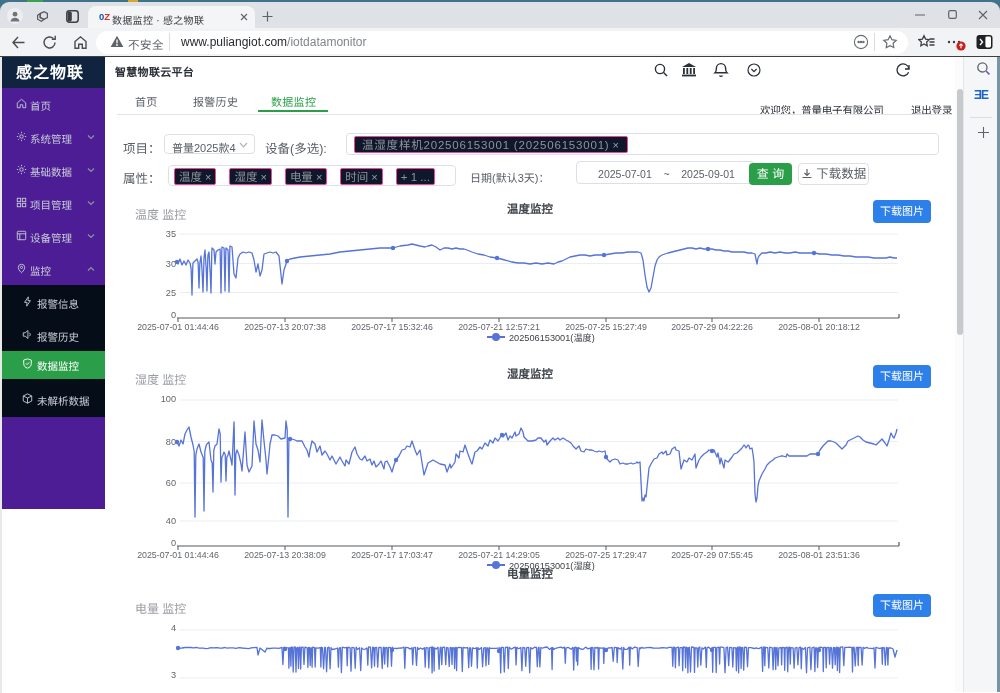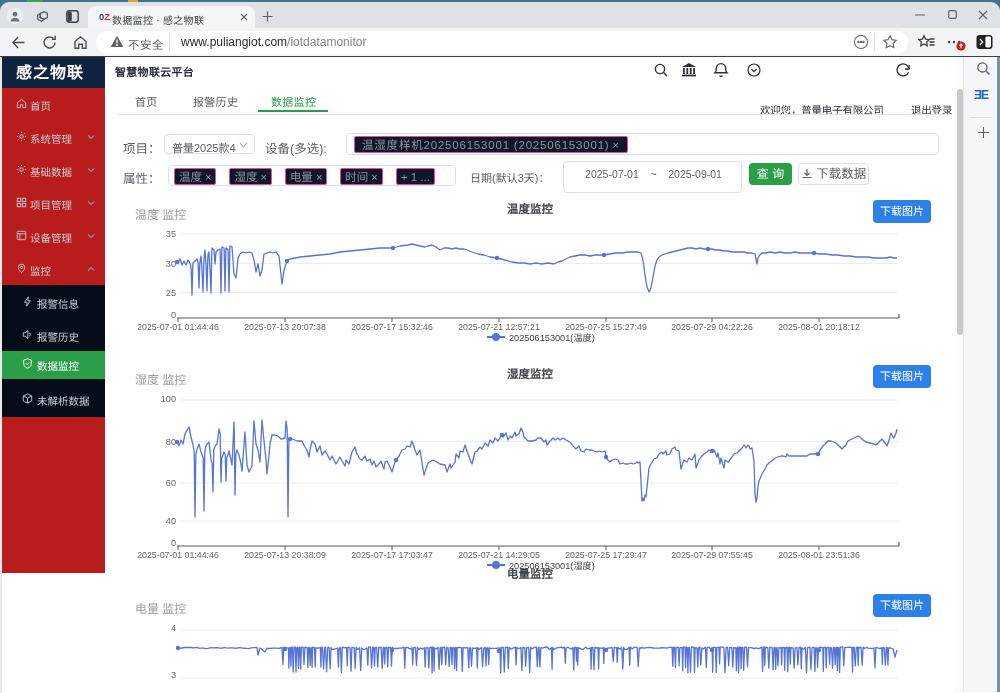--- a/index.html
+++ b/index.html
@@ -8,21 +8,21 @@
   body { background:#3e7389; font-family:"Liberation Sans", sans-serif; position:relative; }
   .abs { position:absolute; }
   .chrome { position:absolute; left:0; top:2px; width:1000px; height:691px; background:#dee1e6; border-radius:9px 9px 0 0; overflow:hidden; }
   .tabstrip { position:absolute; left:0; top:0; width:1000px; height:26px; }
   .tab { position:absolute; left:88px; top:4px; width:167px; height:22px; background:#f4f5f6; border-radius:8px 8px 0 0; }
   .tabtitle { position:absolute; left:24px; top:6px; font-size:10px; color:#3c4043; letter-spacing:0.3px; white-space:nowrap; }
   .toolbar { position:absolute; left:0; top:26px; width:1000px; height:29px; background:#f1f3f4; border-bottom:1px solid #404040; }
   .pill { position:absolute; left:96px; top:3px; width:812px; height:23px; background:#fff; border-radius:12px; }
   .page { position:absolute; left:0; top:55px; width:1000px; height:636px; background:#fff; }
   
-  .side { position:absolute; left:0; top:0; width:105px; height:516px; background:#b91c1c; }
+  .side { position:absolute; left:0; top:0; width:105px; height:452px; background:#4c1d95; }
   .side-edge { position:absolute; left:0; top:0; width:2px; height:636px; background:#e9e9e9; }
   .logo { position:absolute; left:2px; top:0; width:103px; height:31px; background:#102440; color:#fff; font-size:16px; font-weight:bold; line-height:31px; padding-left:14px; letter-spacing:1px; white-space:nowrap; }
   .mi { position:absolute; left:2px; width:103px; height:33px; color:#c9ced6; font-size:10.5px; }
   .mi .txt { position:absolute; left:28px; top:11px; white-space:nowrap; }
   .mi .ic { position:absolute; left:14px; top:11px; width:11px; height:11px; }
   .mi .ar { position:absolute; right:10px; top:13px; width:8px; height:8px; }
   .sub { background:#050d18; } .sub .txt, .active .txt { left:35px; } .sub .ic, .active .ic { left:20px; }
   .active { background:#2a9e48; color:#fff; }
   
   .main { position:absolute; left:105px; top:0; width:850px; height:635px; background:#fff; }
@@ -299,21 +299,21 @@
       <div class="flabel" style="left:160px;top:81px">设备(多选):</div>
       <div class="box" style="left:241px;top:76px;width:593px;height:22px">
         <span class="tag" style="margin-left:7px;letter-spacing:0.8px;padding:0 7px">温湿度样机202506153001 (202506153001)<span class="x">×</span></span>
       </div>
 
       <div class="flabel" style="left:18px;top:111px">属性：</div>
       <div class="box" style="left:63px;top:108px;width:288px;height:21px;white-space:nowrap">
         <span class="tag">温度<span class="x">×</span></span><span class="tag">湿度<span class="x">×</span></span><span class="tag">电量<span class="x">×</span></span><span class="tag">时间<span class="x">×</span></span><span class="tag">+ 1 ...</span>
       </div>
       <div class="flabel" style="left:365px;top:112px;font-size:11px">日期(默认3天)：</div>
-      <div class="box" style="left:458px;top:104px;width:179px;height:32px">
+      <div class="box" style="left:471px;top:104px;width:179px;height:23px">
         <div class="abs" style="left:0;top:6px;width:179px;font-size:10.5px;color:#5a5e66;text-align:center">2025-07-01&nbsp;&nbsp;&nbsp;&nbsp;~&nbsp;&nbsp;&nbsp;&nbsp;2025-09-01</div>
       </div>
       <div class="btn-green" style="left:644px;top:106px;width:43px;height:22px;line-height:22px">查 询</div>
       <div class="btn-plain" style="left:693px;top:106px;width:71px;height:22px;line-height:20px">
         <svg style="display:inline-block;vertical-align:-2px" width="12" height="12" viewBox="0 0 12 12" fill="none" stroke="#5a5e66" stroke-width="1.2">
             <path d="M6 1v6M3.4 4.8 6 7.4l2.6-2.6M1.5 9.5h9"></path>
           </svg> 下载数据</div>
 
       <div class="chartlabel" style="top:148px">温度 监控</div>
       <div class="charttitle" style="top:143px">温度监控</div>

